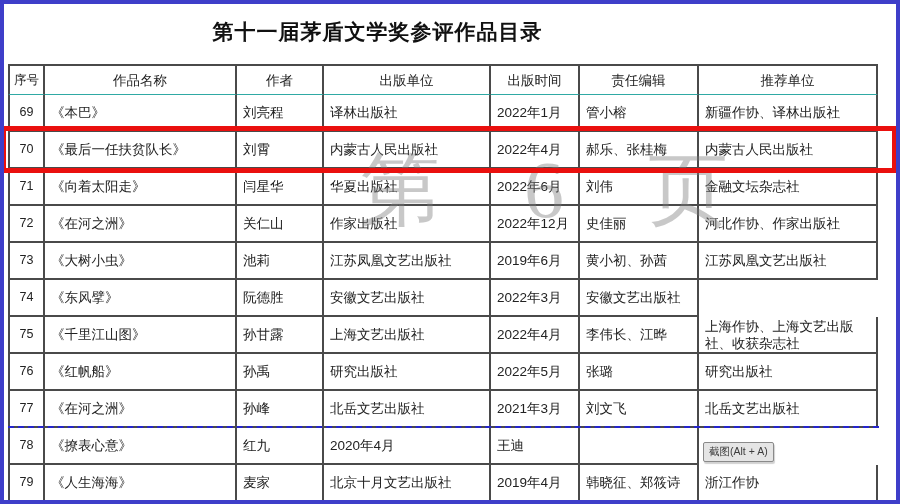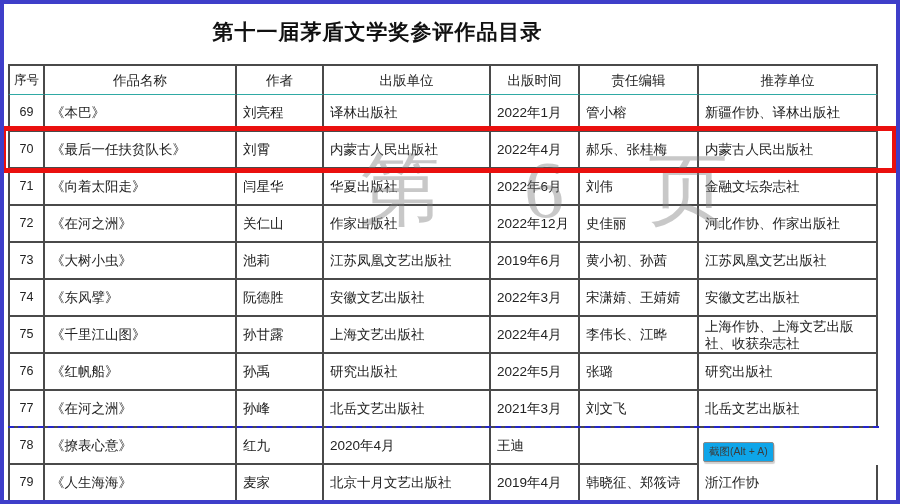--- a/index.html
+++ b/index.html
@@ -78,21 +78,21 @@
     opacity:.42;
     z-index:4;
     pointer-events:none;
     white-space:nowrap;
     margin-left:14px;
   }
   .tooltip{
     position:absolute;
     left:699px;top:438px;
     z-index:7;
-    background:#0ea5e9;
+    background:#e5e5e5;
     border:1px solid #8a8a8a;
     border-radius:2px;
     box-shadow:1px 2px 1px rgba(0,0,0,.18);
     font-size:10.5px;color:#3c3c3c;
     padding:2px 5px;
     white-space:nowrap;
   }
 </style>
 </head>
 <body>
@@ -160,21 +160,20 @@
     <div class="cell">黄小初、孙茜</div>
     <div class="cell">江苏凤凰文艺出版社</div>
 
   </div>
       <div class="trow">
     <div class="cell c-no">74</div>
     <div class="cell">《东风擘》</div>
     <div class="cell">阮德胜</div>
     <div class="cell">安徽文艺出版社</div>
     <div class="cell">2022年3月</div>
-    <div class="cell">宋潇婧、王婧婧</div>
     <div class="cell">安徽文艺出版社</div>
 
   </div>
       <div class="trow">
     <div class="cell c-no">75</div>
     <div class="cell">《千里江山图》</div>
     <div class="cell">孙甘露</div>
     <div class="cell">上海文艺出版社</div>
     <div class="cell">2022年4月</div>
     <div class="cell">李伟长、江晔</div>

